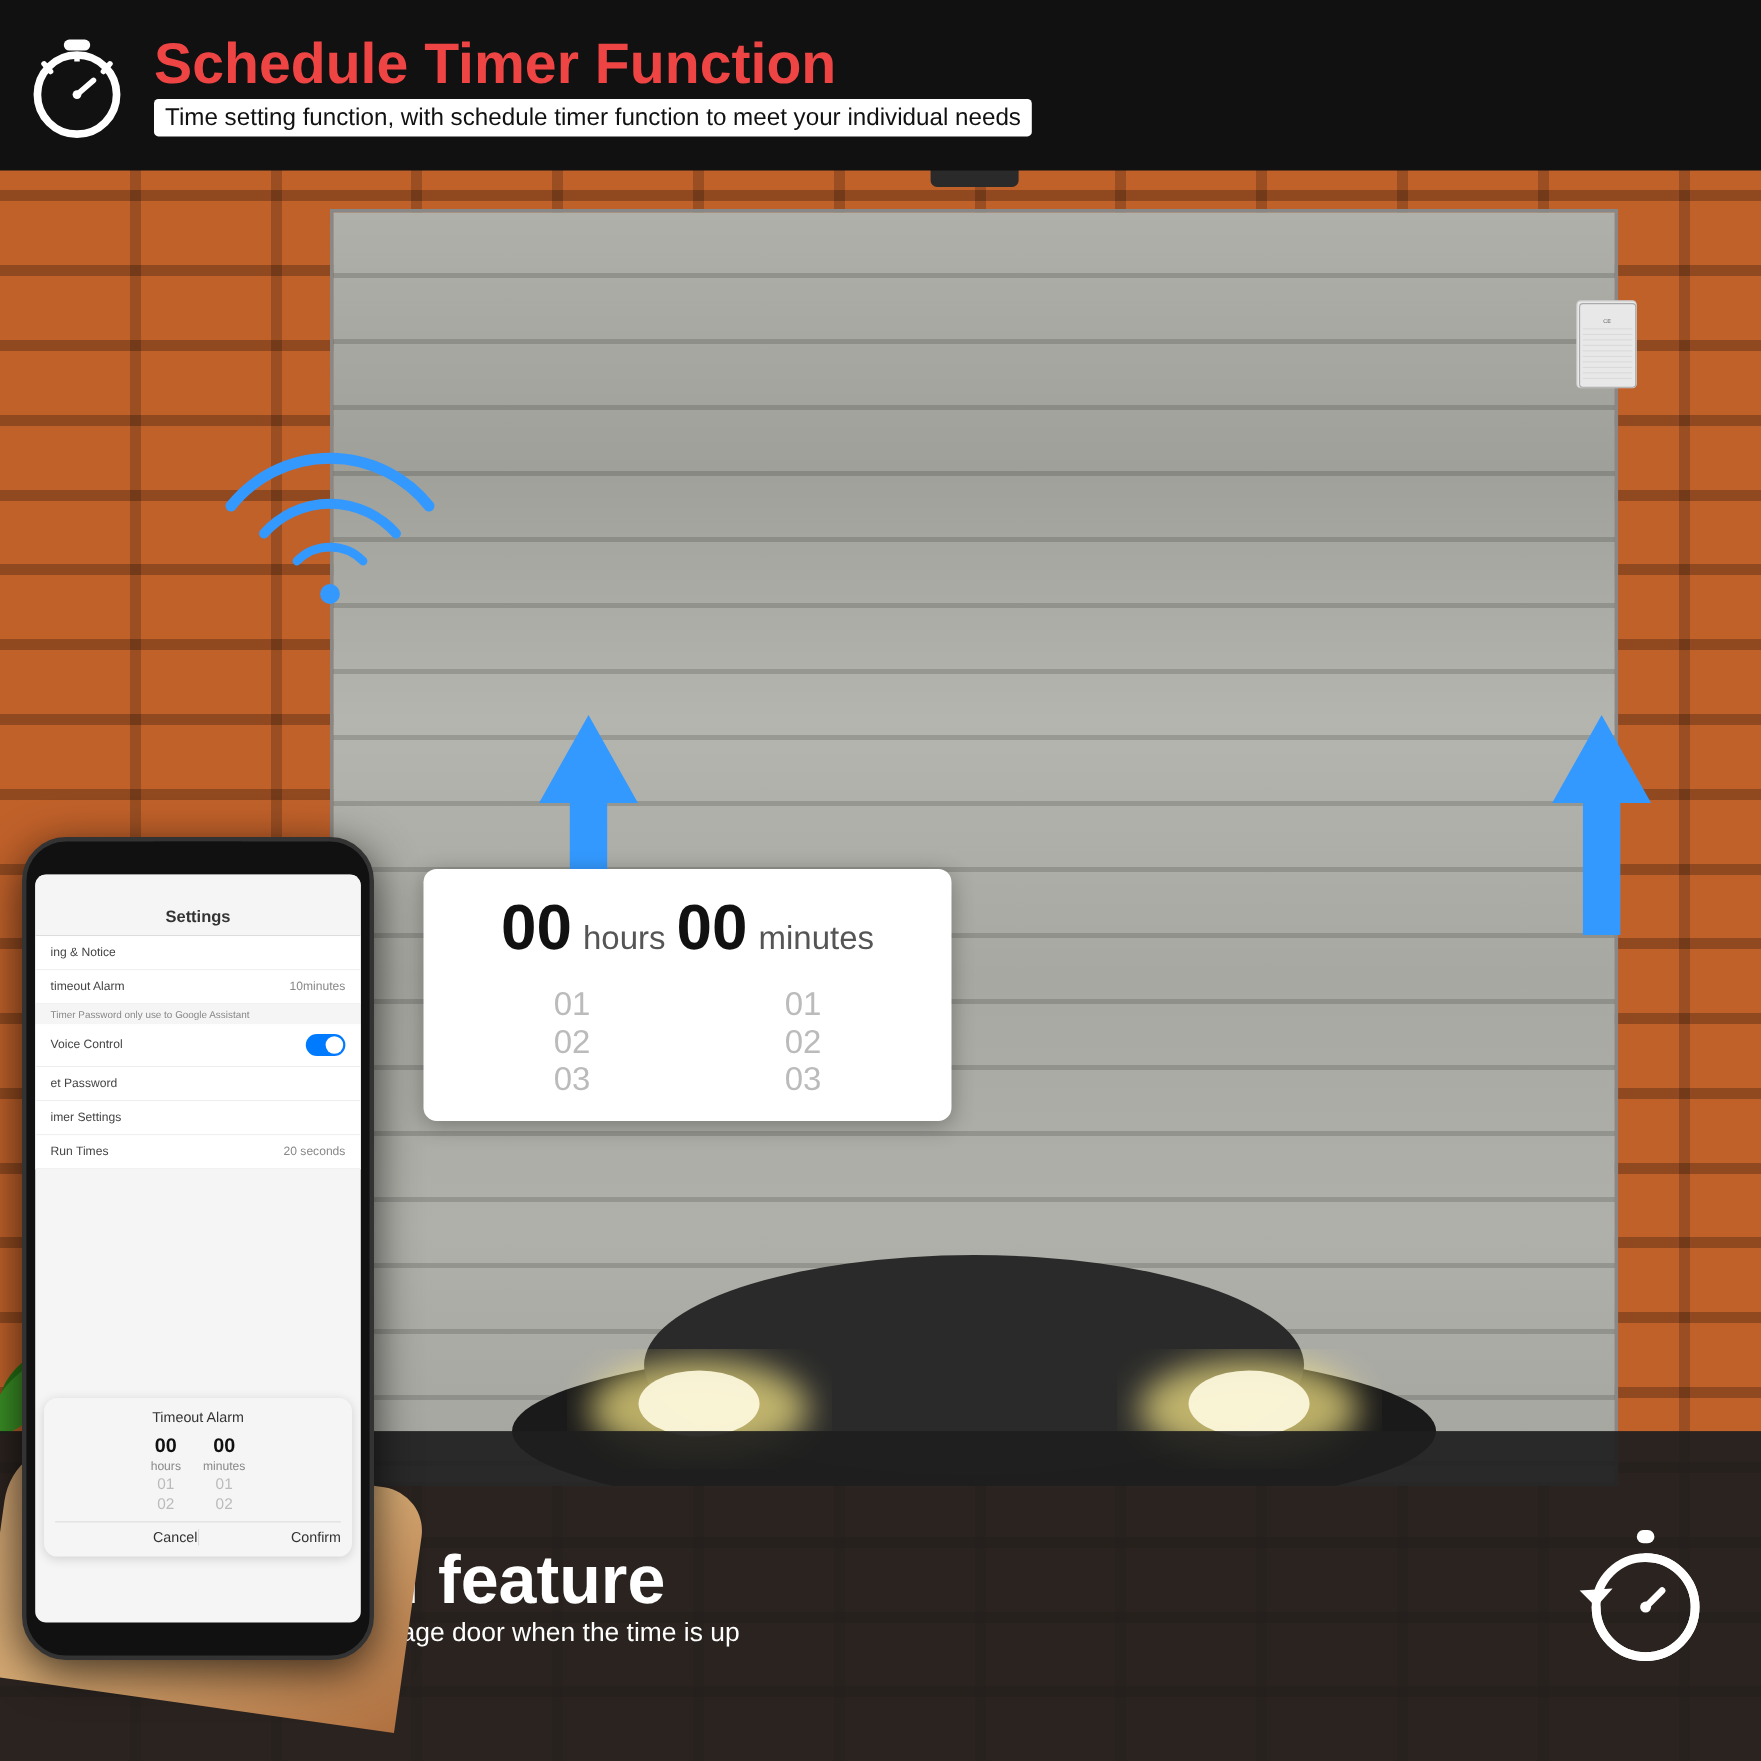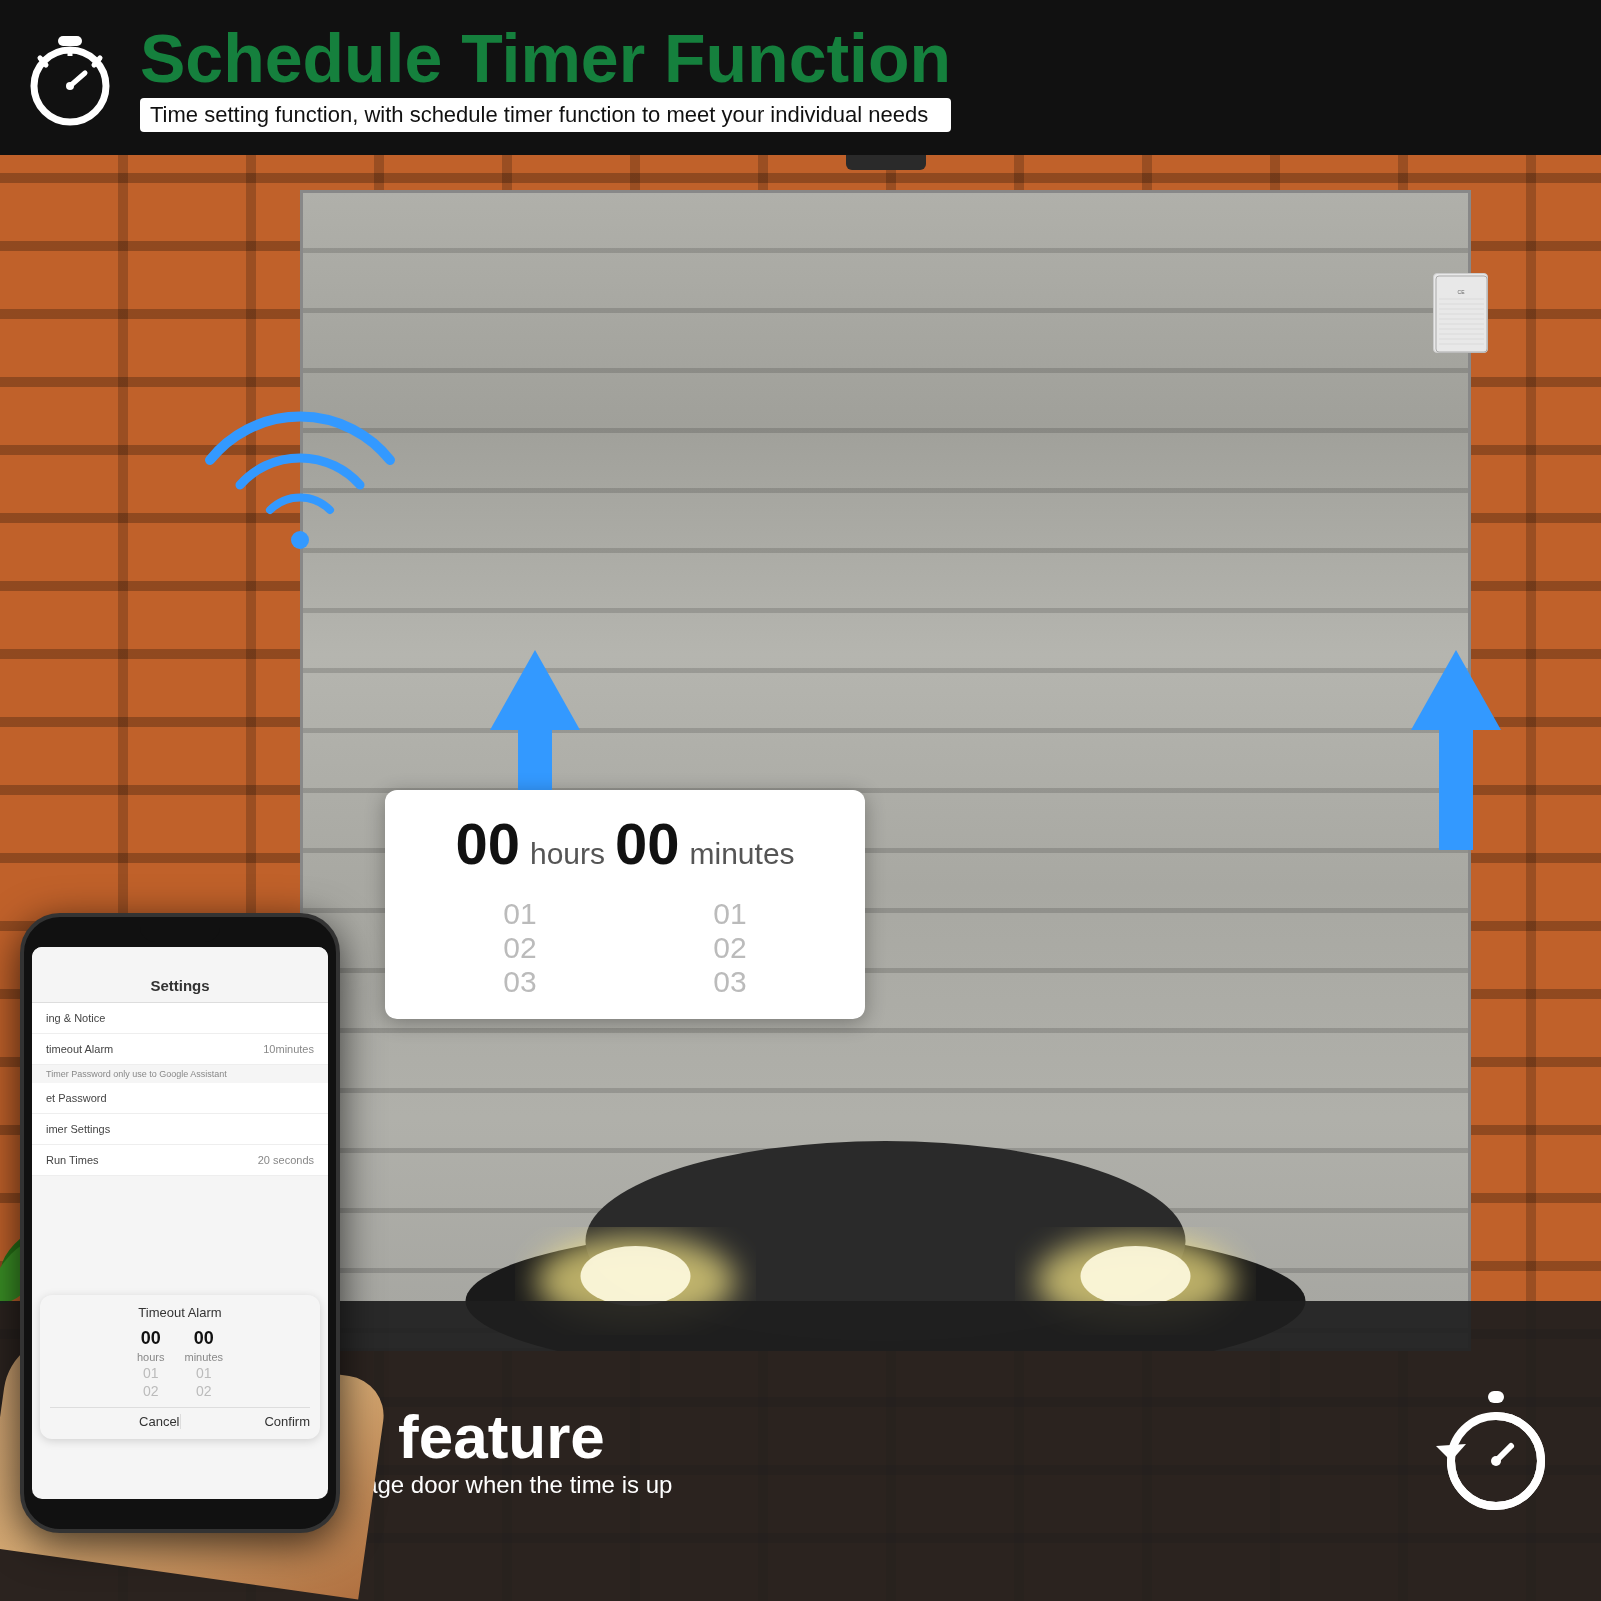--- a/index.html
+++ b/index.html
@@ -120,23 +120,23 @@
       flex-shrink: 0;
     }
 
     .header-text-block {
       display: flex;
       flex-direction: column;
       gap: 6px;
     }
 
     .header-title {
-      font-size: 68px;
+      font-size: 52px;
       font-weight: 900;
-      color: #15803d;
+      color: #ef4444;
       line-height: 1;
       white-space: nowrap;
     }
 
     .header-subtitle {
       font-size: 22px;
       font-weight: 400;
       color: #fff;
       background: #fff;
       color: #111;
@@ -149,24 +149,24 @@
       position: absolute;
       z-index: 8;
       display: flex;
       flex-direction: column;
       align-items: center;
     }
 
     
     .phone-container {
       position: absolute;
-      bottom: 68px;
+      bottom: 92px;
       left: 20px;
       width: 320px;
-      height: 620px;
+      height: 748px;
       z-index: 15;
     }
 
     .phone-body {
       width: 100%;
       height: 100%;
       background: #111;
       border-radius: 40px;
       border: 4px solid #333;
       overflow: hidden;
@@ -543,20 +543,24 @@
 
       <div class="settings-item">
         <span class="settings-item-label">ing &amp; Notice</span>
       </div>
       <div class="settings-item">
         <span class="settings-item-label">timeout Alarm</span>
         <span class="settings-item-value">10minutes</span>
       </div>
       <div class="settings-note">
         <span>Timer Password only use to Google Assistant</span>
+      </div>
+      <div class="settings-item">
+        <span class="settings-item-label">Voice Control</span>
+        <div class="toggle-on"></div>
       </div>
       <div class="settings-item">
         <span class="settings-item-label">et Password</span>
       </div>
       <div class="settings-item">
         <span class="settings-item-label">imer Settings</span>
       </div>
       <div class="settings-item">
         <span class="settings-item-label">Run Times</span>
         <span class="settings-item-value">20 seconds</span>

